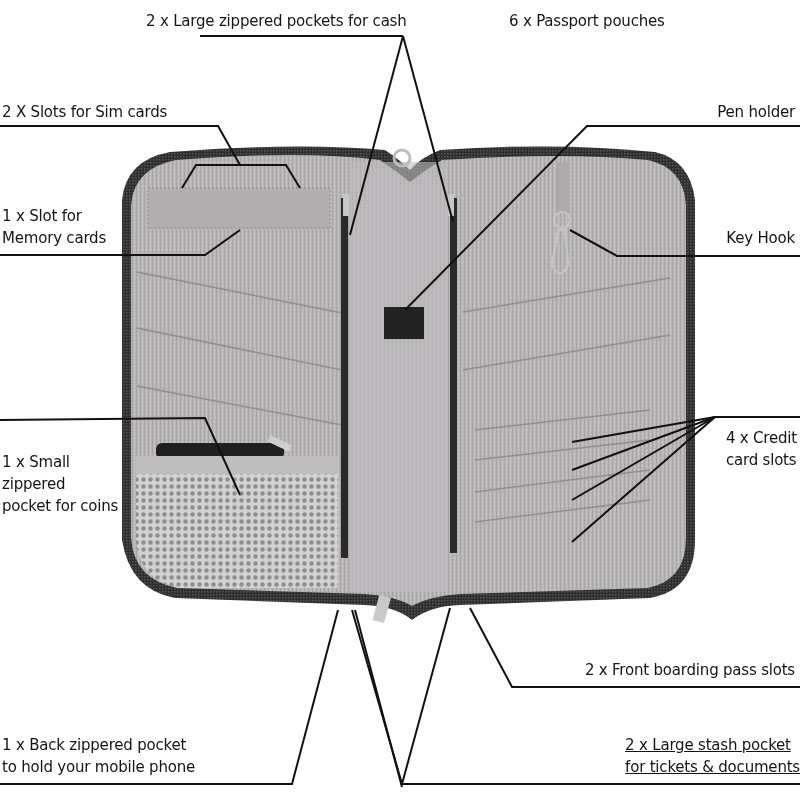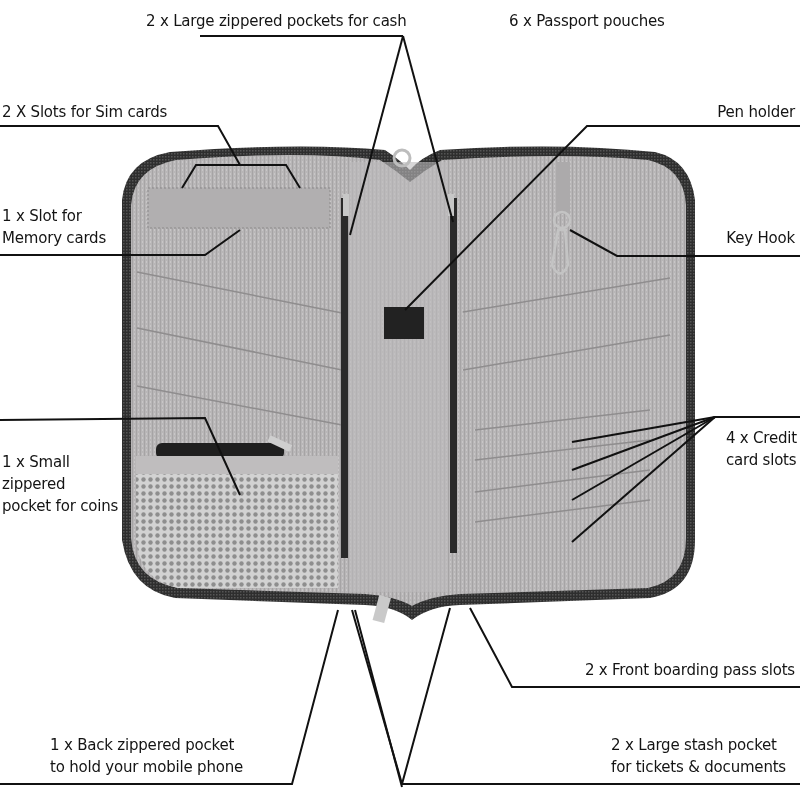--- a/index.html
+++ b/index.html
@@ -126,21 +126,21 @@
   <div class="label" style="left:2px; top:429px;margin-top:22px;">
     <span>1 x Small</span>
     <span>zippered</span>
     <span>pocket for coins</span>
   </div>
   <div class="label right" style="right:3px; top:427px;">
     <span>4 x Credit</span>
     <span>card slots</span>
   </div>
   <div class="label right" style="right:5px; top:659px;">2 x Front boarding pass slots</div>
-  <div class="label" style="left:2px; top:734px;margin-left:48px;">
+  <div class="label" style="left:2px; top:734px;">
     <span>1 x Back zippered pocket</span>
     <span>to hold your mobile phone</span>
   </div>
-  <div class="label right" style="right:14px; top:734px;">
+  <div class="label right" style="right:0; top:734px;text-decoration:underline;">
     <span>2 x Large stash pocket</span>
     <span>for tickets &amp; documents</span>
   </div>
 </div>
 
 </body></html>

